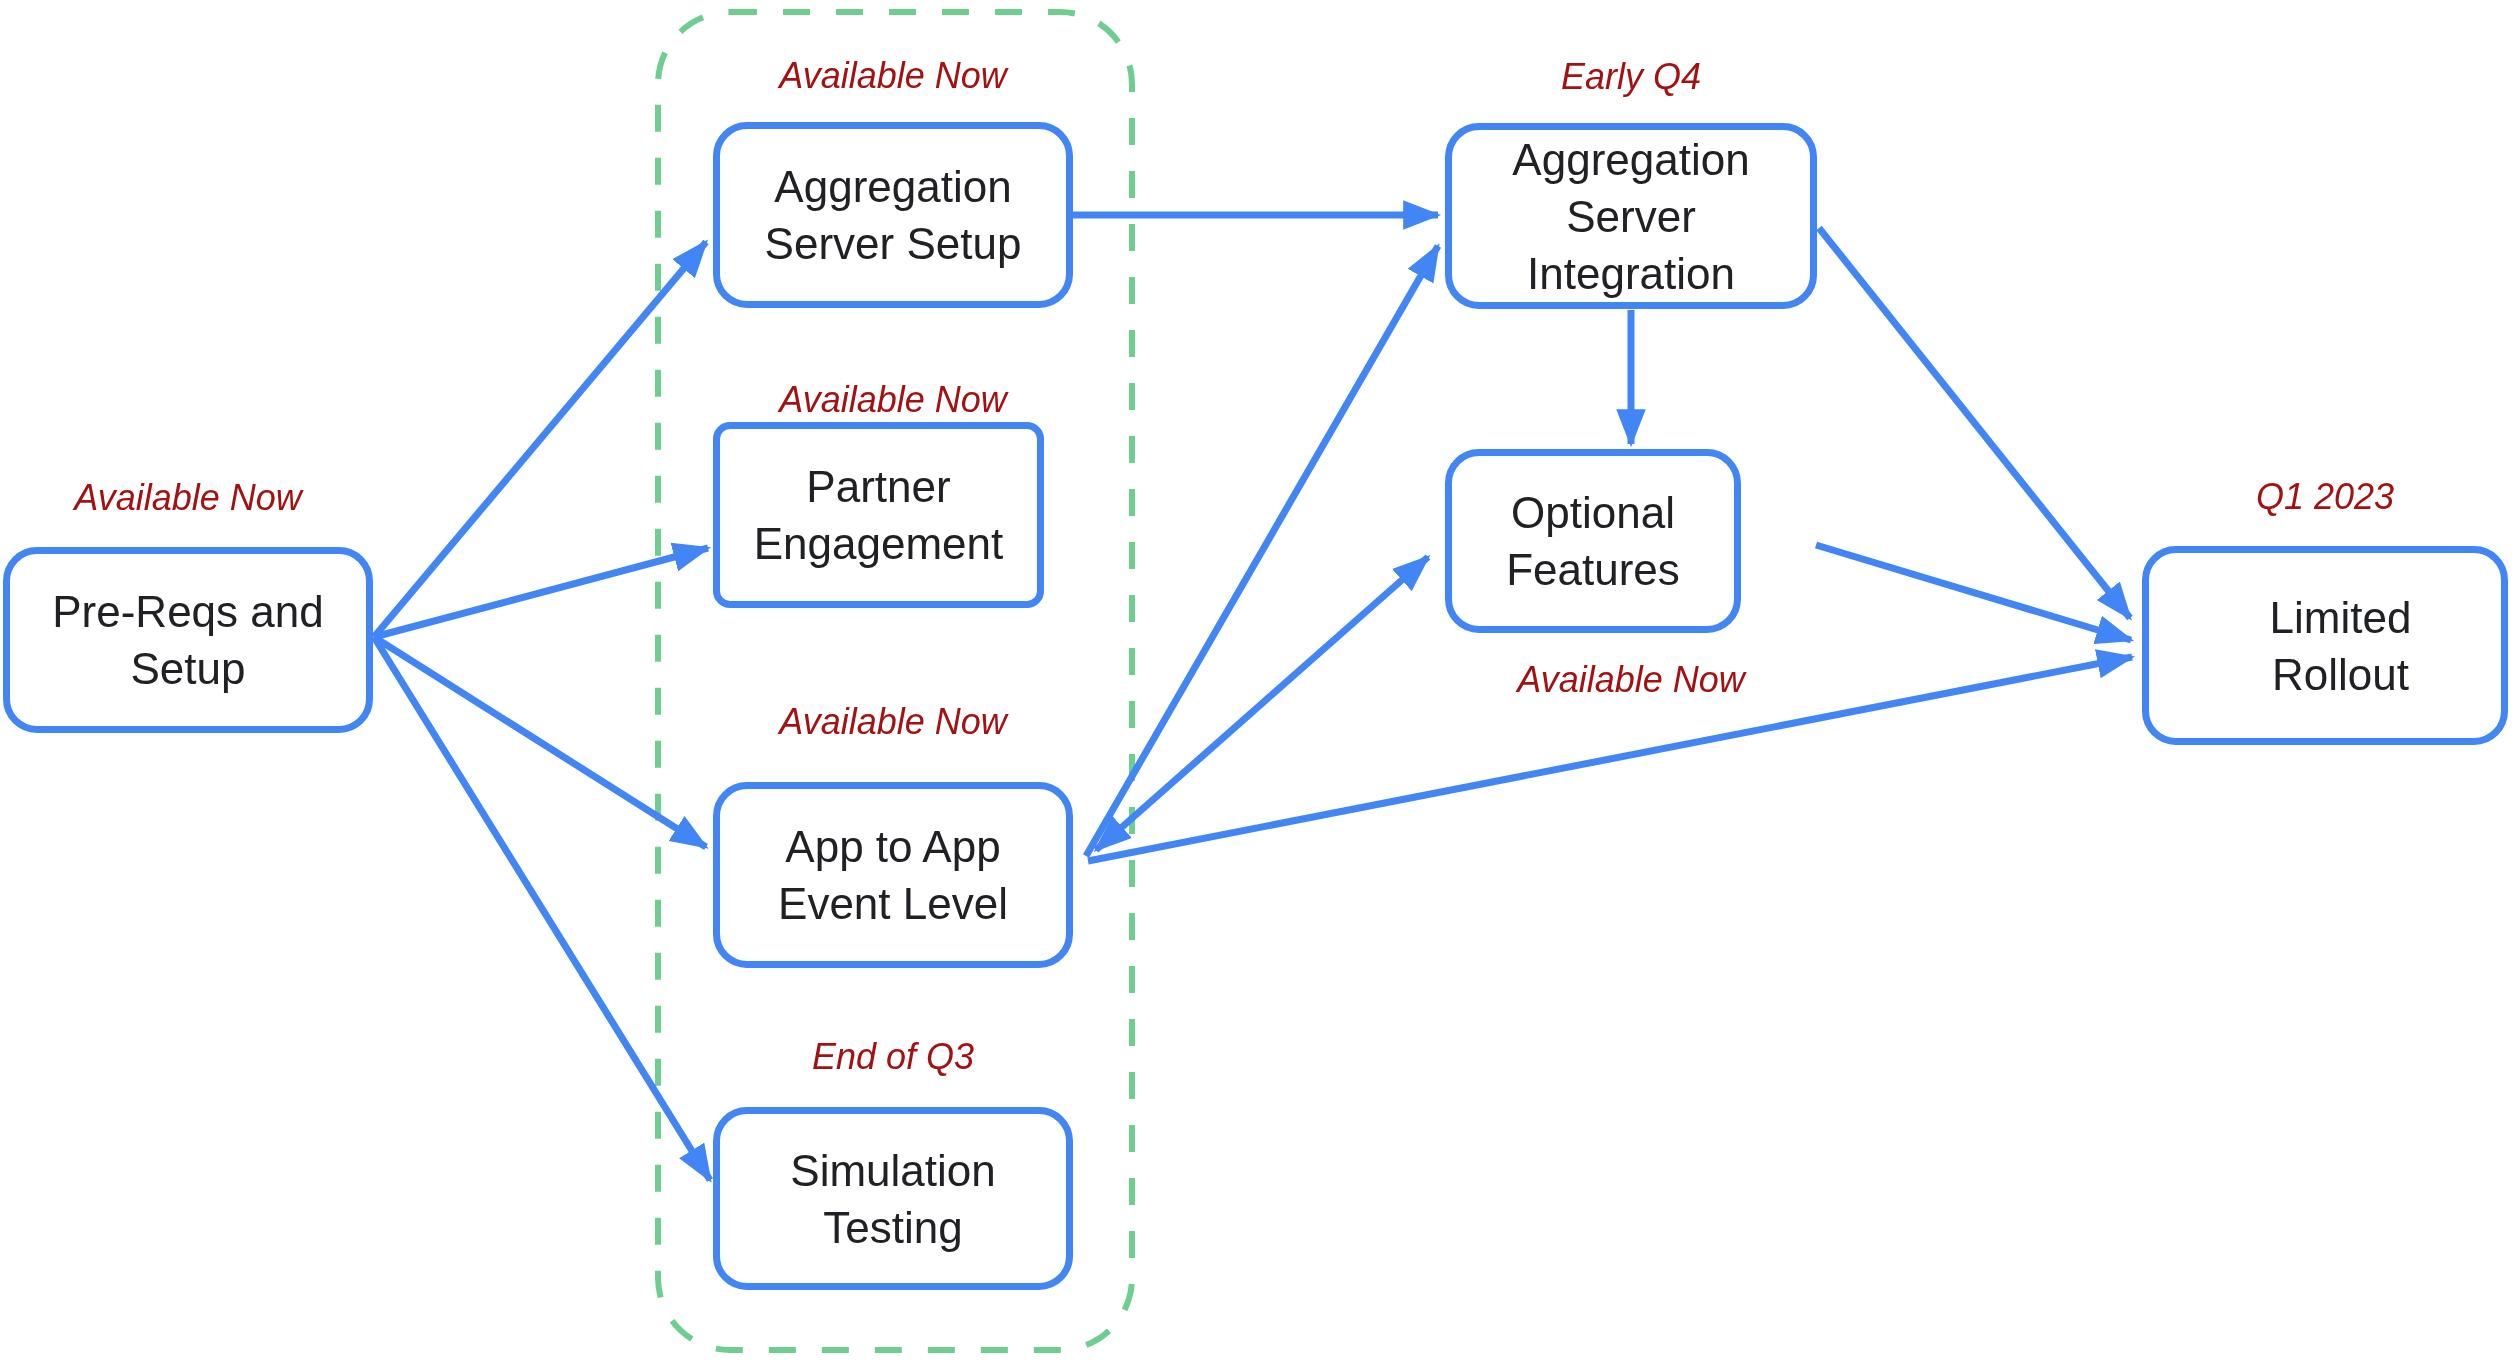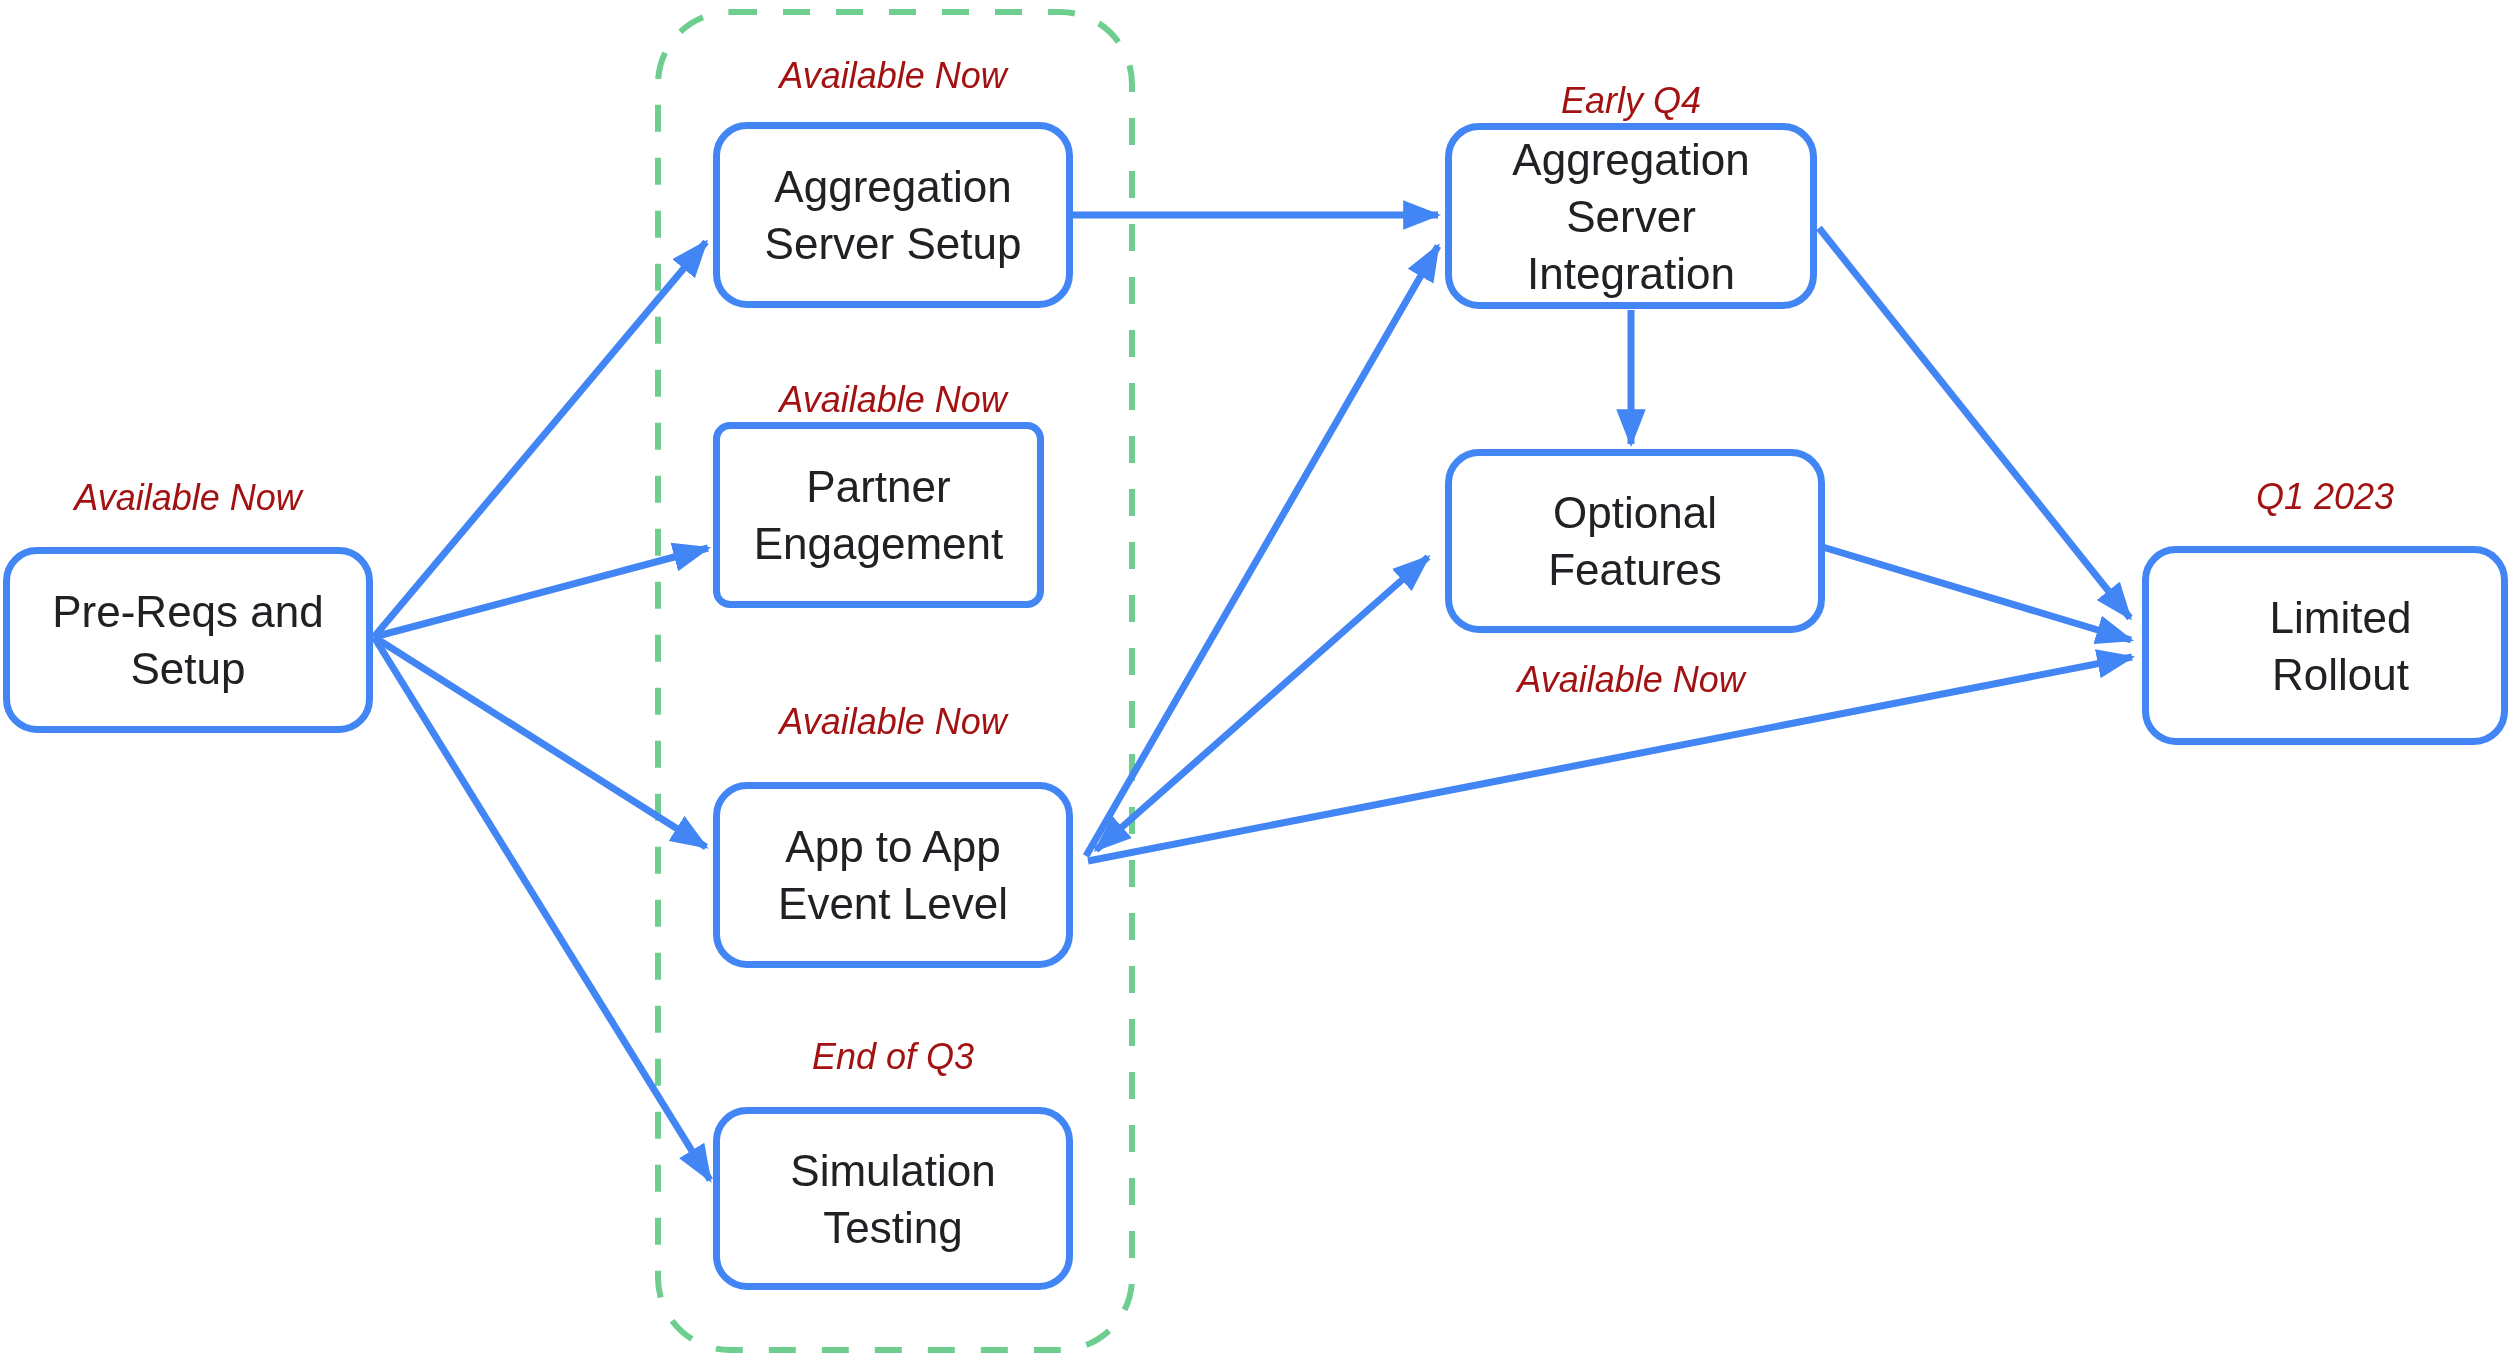--- a/index.html
+++ b/index.html
@@ -80,31 +80,31 @@
   </div>
   <div class="node" style="left:713px;top:1107px;width:360px;height:183px;align-items:center;">
     <span class="node-label">Simulation
 Testing</span>
   </div>
   <div class="node" style="left:1445px;top:123px;width:372px;height:186px;">
     <span class="node-label">Aggregation
 Server
 Integration</span>
   </div>
-  <div class="node" style="left:1445px;top:449px;width:380px;height:184px;">
+  <div class="node" style="left:1445px;top:449px;width:296px;height:184px;">
     <span class="node-label">Optional
 Features</span>
   </div>
   <div class="node" style="left:2142px;top:546px;width:366px;height:199px;padding-left:31px;">
     <span class="node-label">Limited
 Rollout</span>
   </div>
 
   <div class="status" style="left:3px;top:478px;width:370px;">Available Now</div>
   <div class="status" style="left:713px;top:56px;width:360px;">Available Now</div>
   <div class="status" style="left:713px;top:380px;width:360px;">Available Now</div>
   <div class="status" style="left:713px;top:702px;width:360px;">Available Now</div>
   <div class="status" style="left:713px;top:1037px;width:360px;">End of Q3</div>
-  <div class="status" style="left:1445px;top:57px;width:372px;margin-top:24px;">Early Q4</div>
+  <div class="status" style="left:1445px;top:57px;width:372px;">Early Q4</div>
   <div class="status" style="left:1445px;top:660px;width:372px;">Available Now</div>
   <div class="status" style="left:2142px;top:477px;width:366px;">Q1 2023</div>
 
 </div>
 
 </body></html>

